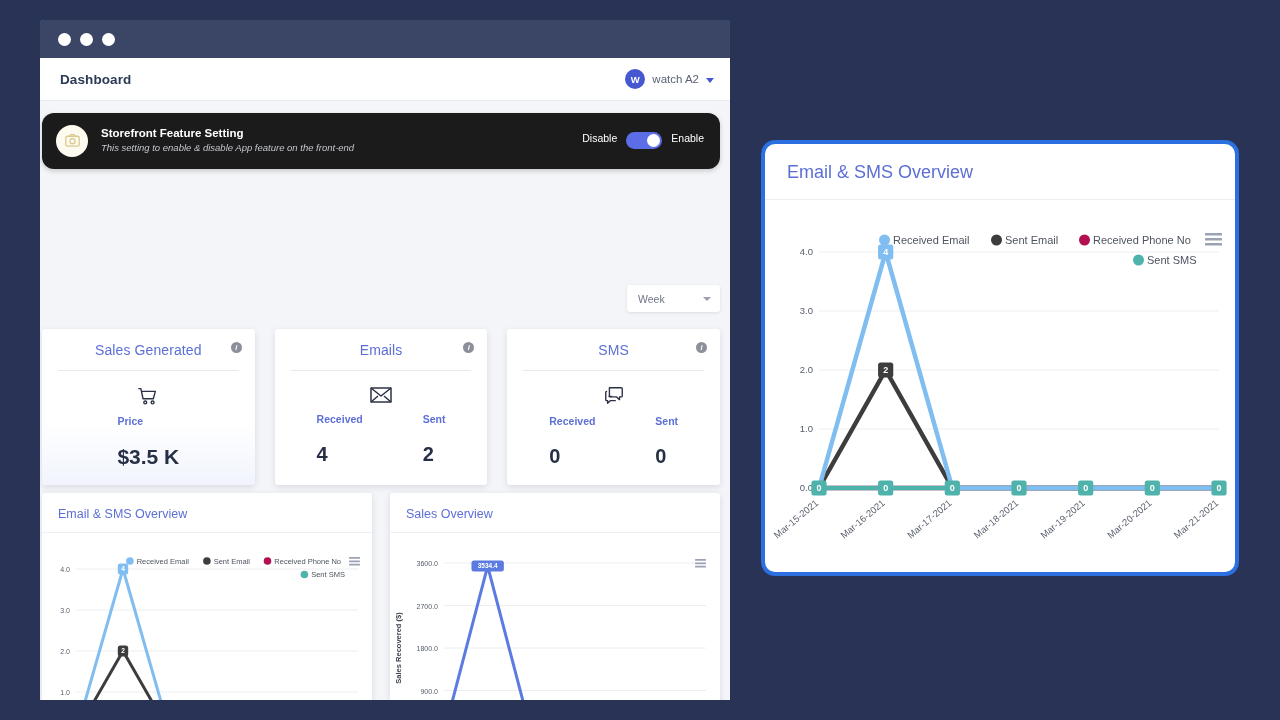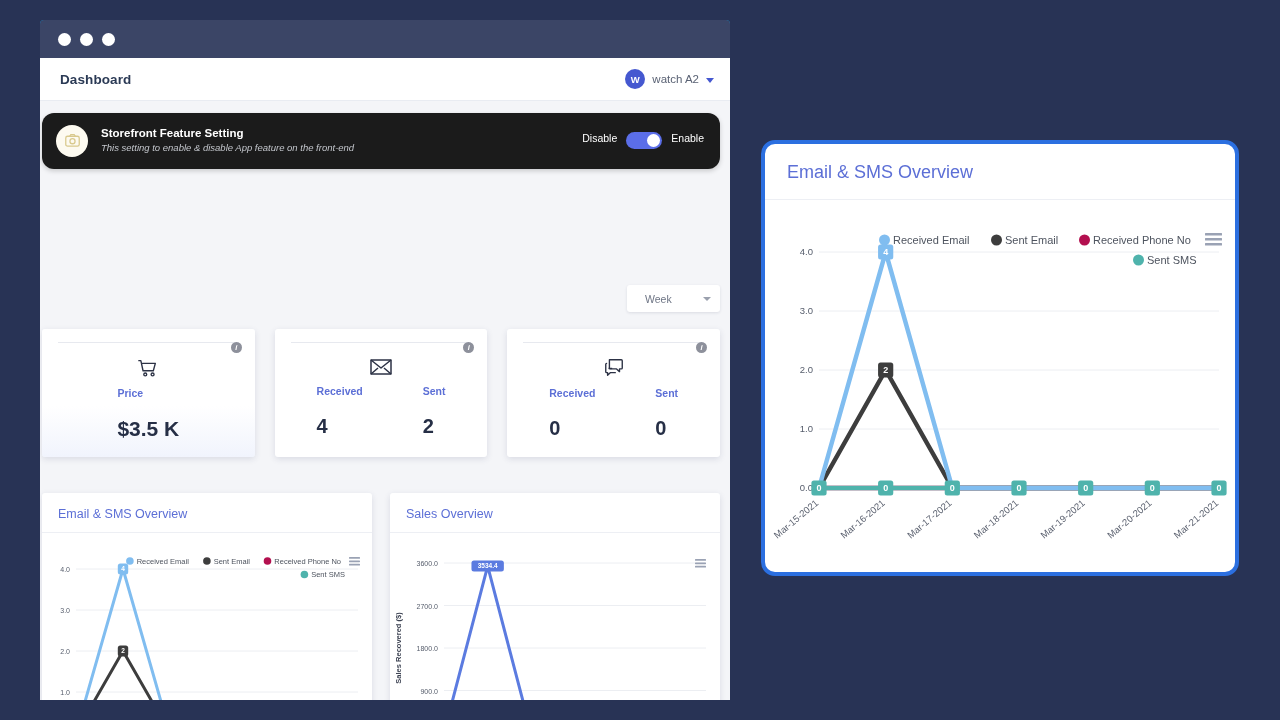--- a/index.html
+++ b/index.html
@@ -125,21 +125,21 @@
   
   #week-select {
     position: absolute;
     right: 10px; top: 184px;
     width: 93px; height: 27px;
     background: #ffffff;
     border-radius: 3px;
     display: flex;
     align-items: center;
     justify-content: space-between;
-    padding: 0 9px 0 18px;
+    padding: 0 9px 0 11px;
     box-shadow: 0 1px 3px rgba(40,50,80,.12);
     cursor: pointer;
     margin-left: 20px;
   }
   #week-select-value { font-size: 10.5px; color: #6e7585; }
   .sel-caret {
     width: 0; height: 0;
     border-left: 4px solid transparent;
     border-right: 4px solid transparent;
     border-top: 4.5px solid #9aa0ad;
@@ -310,38 +310,40 @@
 
     <div id="week-select">
       <span id="week-select-value">Week</span>
       <span class="sel-caret"></span>
     </div>
 
     <div id="stat-cards">
 
       <div class="stat-card tinted">
         <div class="info-icon">i</div>
+        <div class="stat-title">Sales Generated</div>
         <div class="stat-divider"></div>
         <div class="stat-icon-row">
           <svg width="24" height="22" viewBox="0 0 24 24" fill="none" stroke="#2c3245" stroke-width="1.5" stroke-linecap="round" stroke-linejoin="round">
             <path d="M2 4h2.2l2.4 11h11.2l2.2-8H6"></path>
             <circle cx="9" cy="19" r="1.6"></circle>
             <circle cx="17" cy="19" r="1.6"></circle>
           </svg>
         </div>
         <div class="stat-metrics">
           <div class="metric">
             <div class="metric-label">Price</div>
             <div class="metric-value money">$3.5 K</div>
           </div>
         </div>
       </div>
 
       <div class="stat-card">
         <div class="info-icon">i</div>
+        <div class="stat-title">Emails</div>
         <div class="stat-divider"></div>
         <div class="stat-icon-row">
           <svg width="24" height="20" viewBox="0 0 24 20" fill="none" stroke="#2c3245" stroke-width="1.5" stroke-linejoin="round">
             <rect x="2" y="3" width="20" height="14"></rect>
             <path d="M2 3l10 8 10-8M2 17l7-6M22 17l-7-6"></path>
           </svg>
         </div>
         <div class="stat-metrics">
           <div class="metric">
             <div class="metric-label">Received</div>
@@ -349,20 +351,21 @@
           </div>
           <div class="metric">
             <div class="metric-label">Sent</div>
             <div class="metric-value">2</div>
           </div>
         </div>
       </div>
 
       <div class="stat-card">
         <div class="info-icon">i</div>
+        <div class="stat-title">SMS</div>
         <div class="stat-divider"></div>
         <div class="stat-icon-row">
           <svg width="24" height="22" viewBox="0 0 24 24" fill="none" stroke="#2c3245" stroke-width="1.5" stroke-linejoin="round">
             <path d="M7 3h13a1 1 0 011 1v8a1 1 0 01-1 1h-2v3l-3.2-3H8a1 1 0 01-1-1z"></path>
             <path d="M4.5 7H4a1 1 0 00-1 1v8a1 1 0 001 1h1v3l3.2-3H14"></path>
             <path d="M6 12.5h4"></path>
           </svg>
         </div>
         <div class="stat-metrics">
           <div class="metric">

